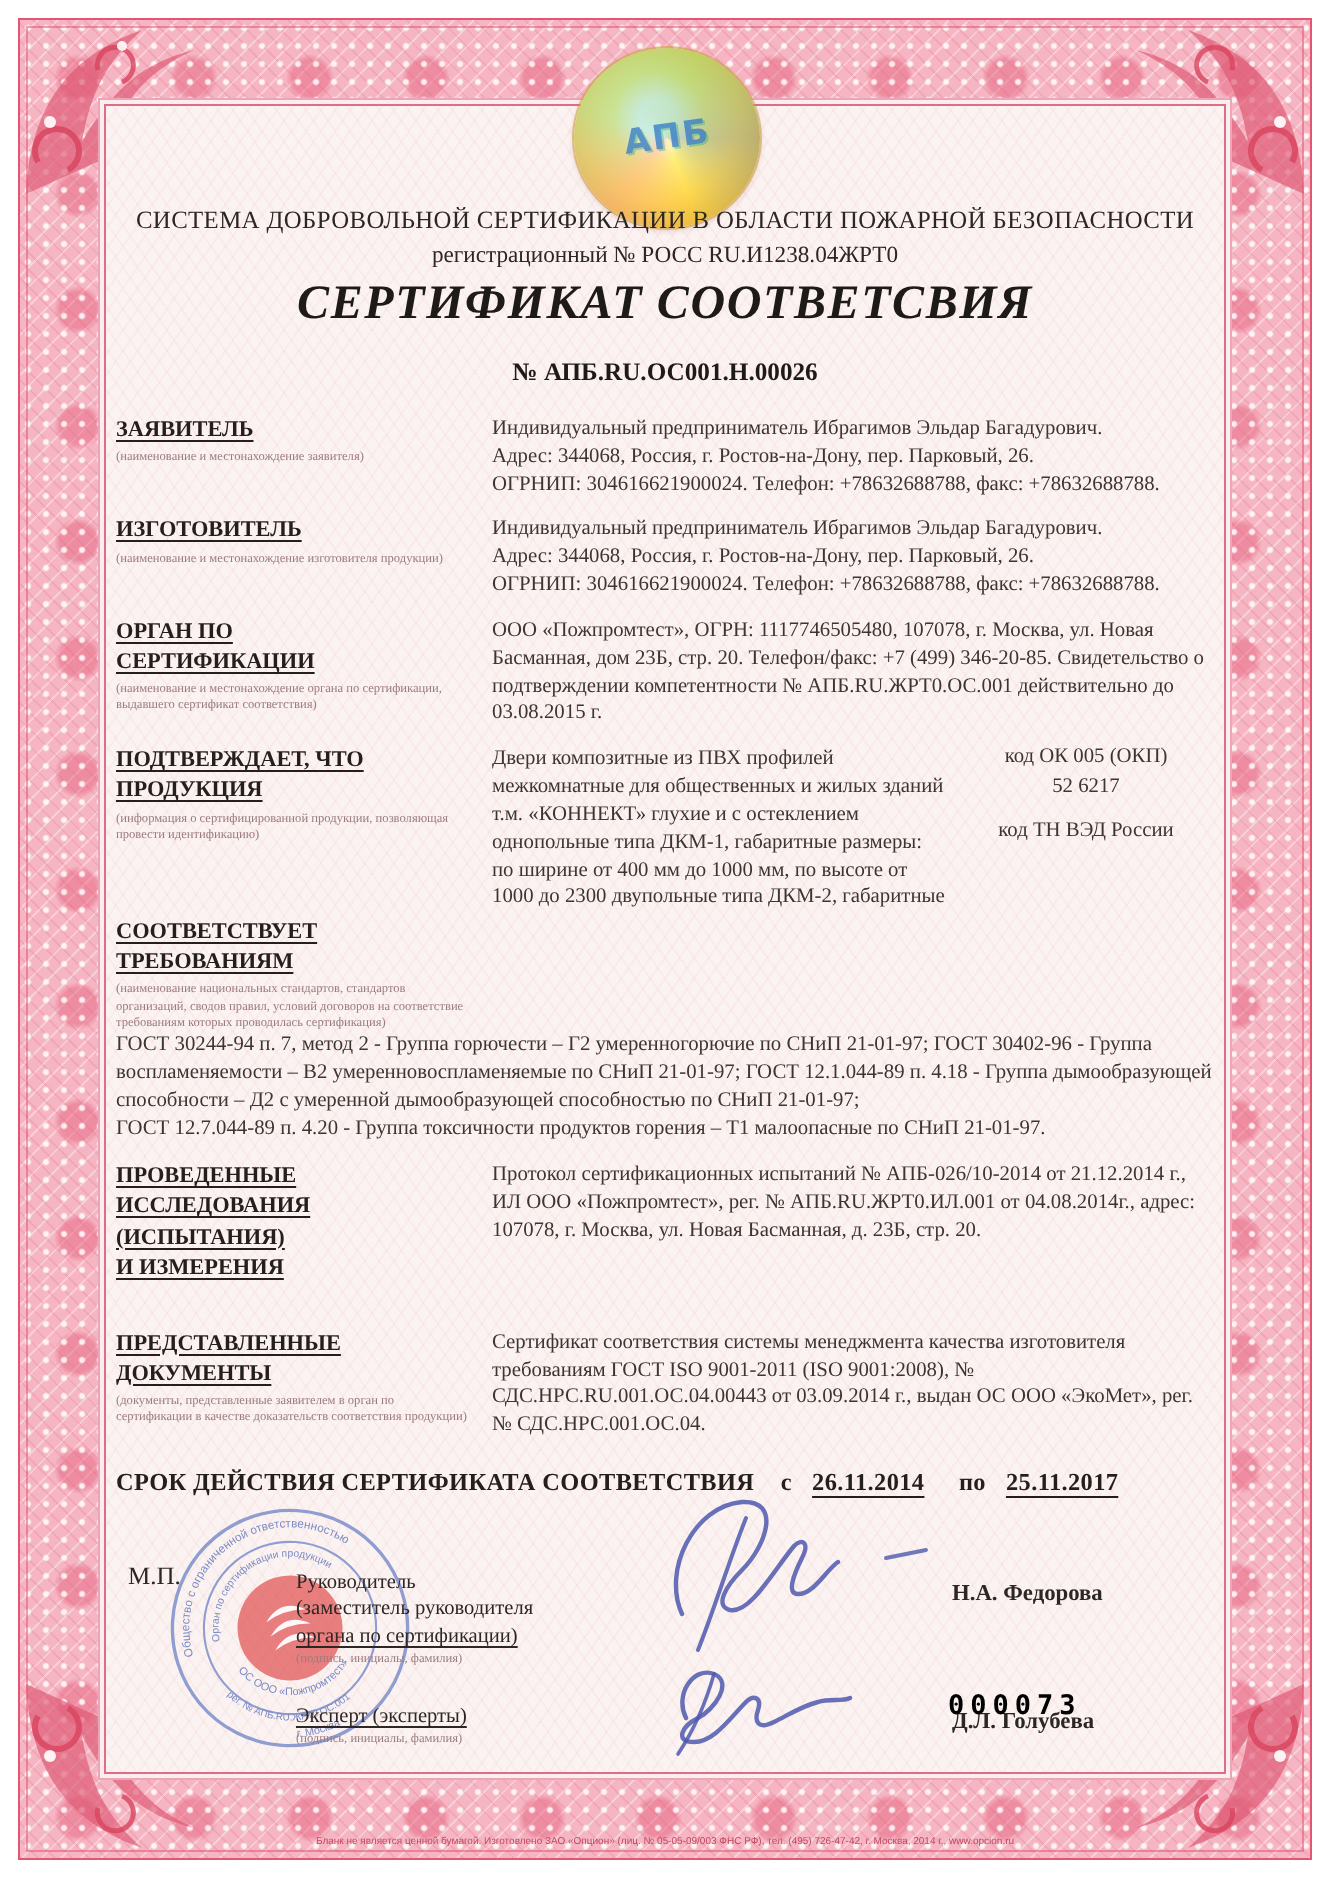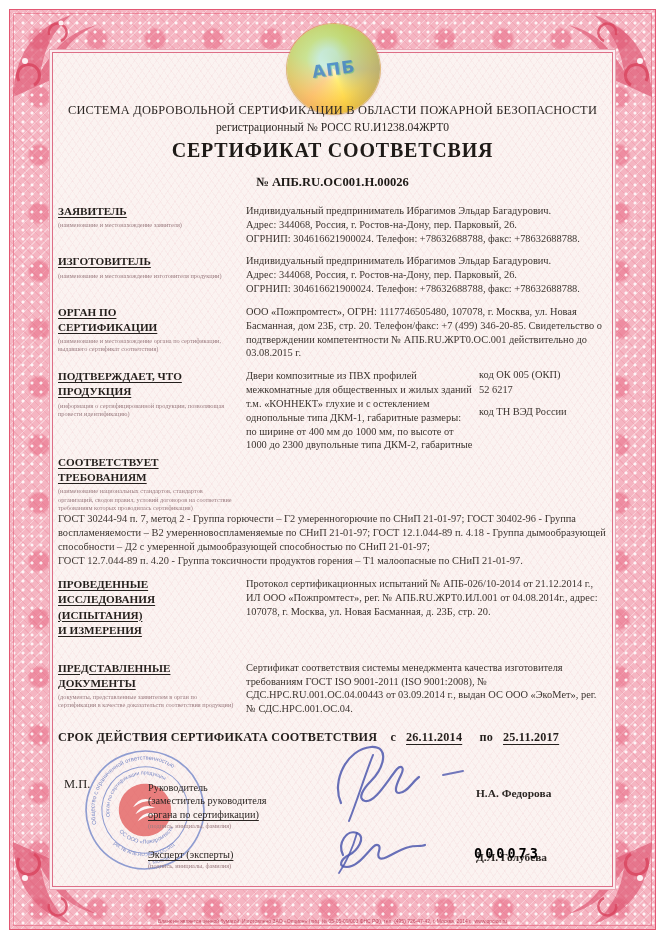--- a/index.html
+++ b/index.html
@@ -42,33 +42,33 @@
     display:flex;align-items:center;justify-content:center;
   }
   .holo-label{
     font-family:"DejaVu Sans", sans-serif;font-weight:bold;font-size:17px;color:#2f79c8;
     opacity:.75;transform:rotate(-8deg);text-shadow:1px 1px 0 rgba(60,180,130,.6);letter-spacing:1px;
   }
   
   .content{position:absolute;left:58px;right:58px;top:103px;}
   .hdr-line1{font-size:12.4px;text-align:center;letter-spacing:.2px;color:#2c2724;}
   .hdr-line2{font-size:11.6px;text-align:center;margin-top:3px;color:#2c2724;}
-  .hdr-title{font-size:20px;font-weight:bold;text-align:center;letter-spacing:.8px;margin-top:5px;color:#1e1a17;}
+  .hdr-title{font-size:24px;font-weight:bold;text-align:center;letter-spacing:.8px;margin-top:5px;color:#1e1a17;font-style:italic;}
   .hdr-number{font-size:12.6px;font-weight:bold;text-align:center;margin-top:13px;color:#1e1a17;}
   .sections{margin-top:14px;}
   .sec{display:flex;margin-bottom:9px;}
   .sec-left{width:188px;flex-shrink:0;padding-right:10px;box-sizing:border-box;}
   .sec-right{flex:1;}
   .sec-h{font-size:11.2px;font-weight:bold;color:#241f1c;text-decoration:underline;text-underline-offset:2px;white-space:pre-line;line-height:1.35;}
   .sec-sub{font-size:6.3px;color:#9b7c80;margin-top:2px;line-height:1.3;}
   .body-txt{font-size:10.4px;line-height:1.33;white-space:pre-line;color:#3c3530;}
   .fullw{font-size:10.4px;line-height:1.33;margin:-2px 0 9px 0;color:#3c3530;}
   .prod-flex{display:flex;}
   .prod-txt{flex:1;}
-  .prod-codes{width:128px;flex-shrink:0;text-align:left;font-size:10.4px;color:#3c3530;padding-left:6px;}
+  .prod-codes{width:128px;flex-shrink:0;text-align:center;font-size:10.4px;color:#3c3530;padding-left:6px;}
   .prod-codes .c2{margin-top:4px;}
   .prod-codes .c3{margin-top:11px;white-space:nowrap;}
   .validity{font-size:12.2px;font-weight:bold;color:#241f1c;margin-top:14px;letter-spacing:.2px;}
   .validity .date{text-decoration:underline;text-underline-offset:3px;padding:0 4px;}
   .validity .sep{font-weight:bold;padding:0 6px 0 10px;}
   
   .sig-area{position:relative;height:158px;margin-top:8px;}
   .mp{position:absolute;left:6px;top:24px;font-size:12.5px;color:#2c2724;}
   .stamp{position:absolute;left:24px;top:-6px;width:126px;height:126px;transform:rotate(-18deg);opacity:.9;}
   .sig-labels{position:absolute;left:90px;top:28px;width:180px;}

